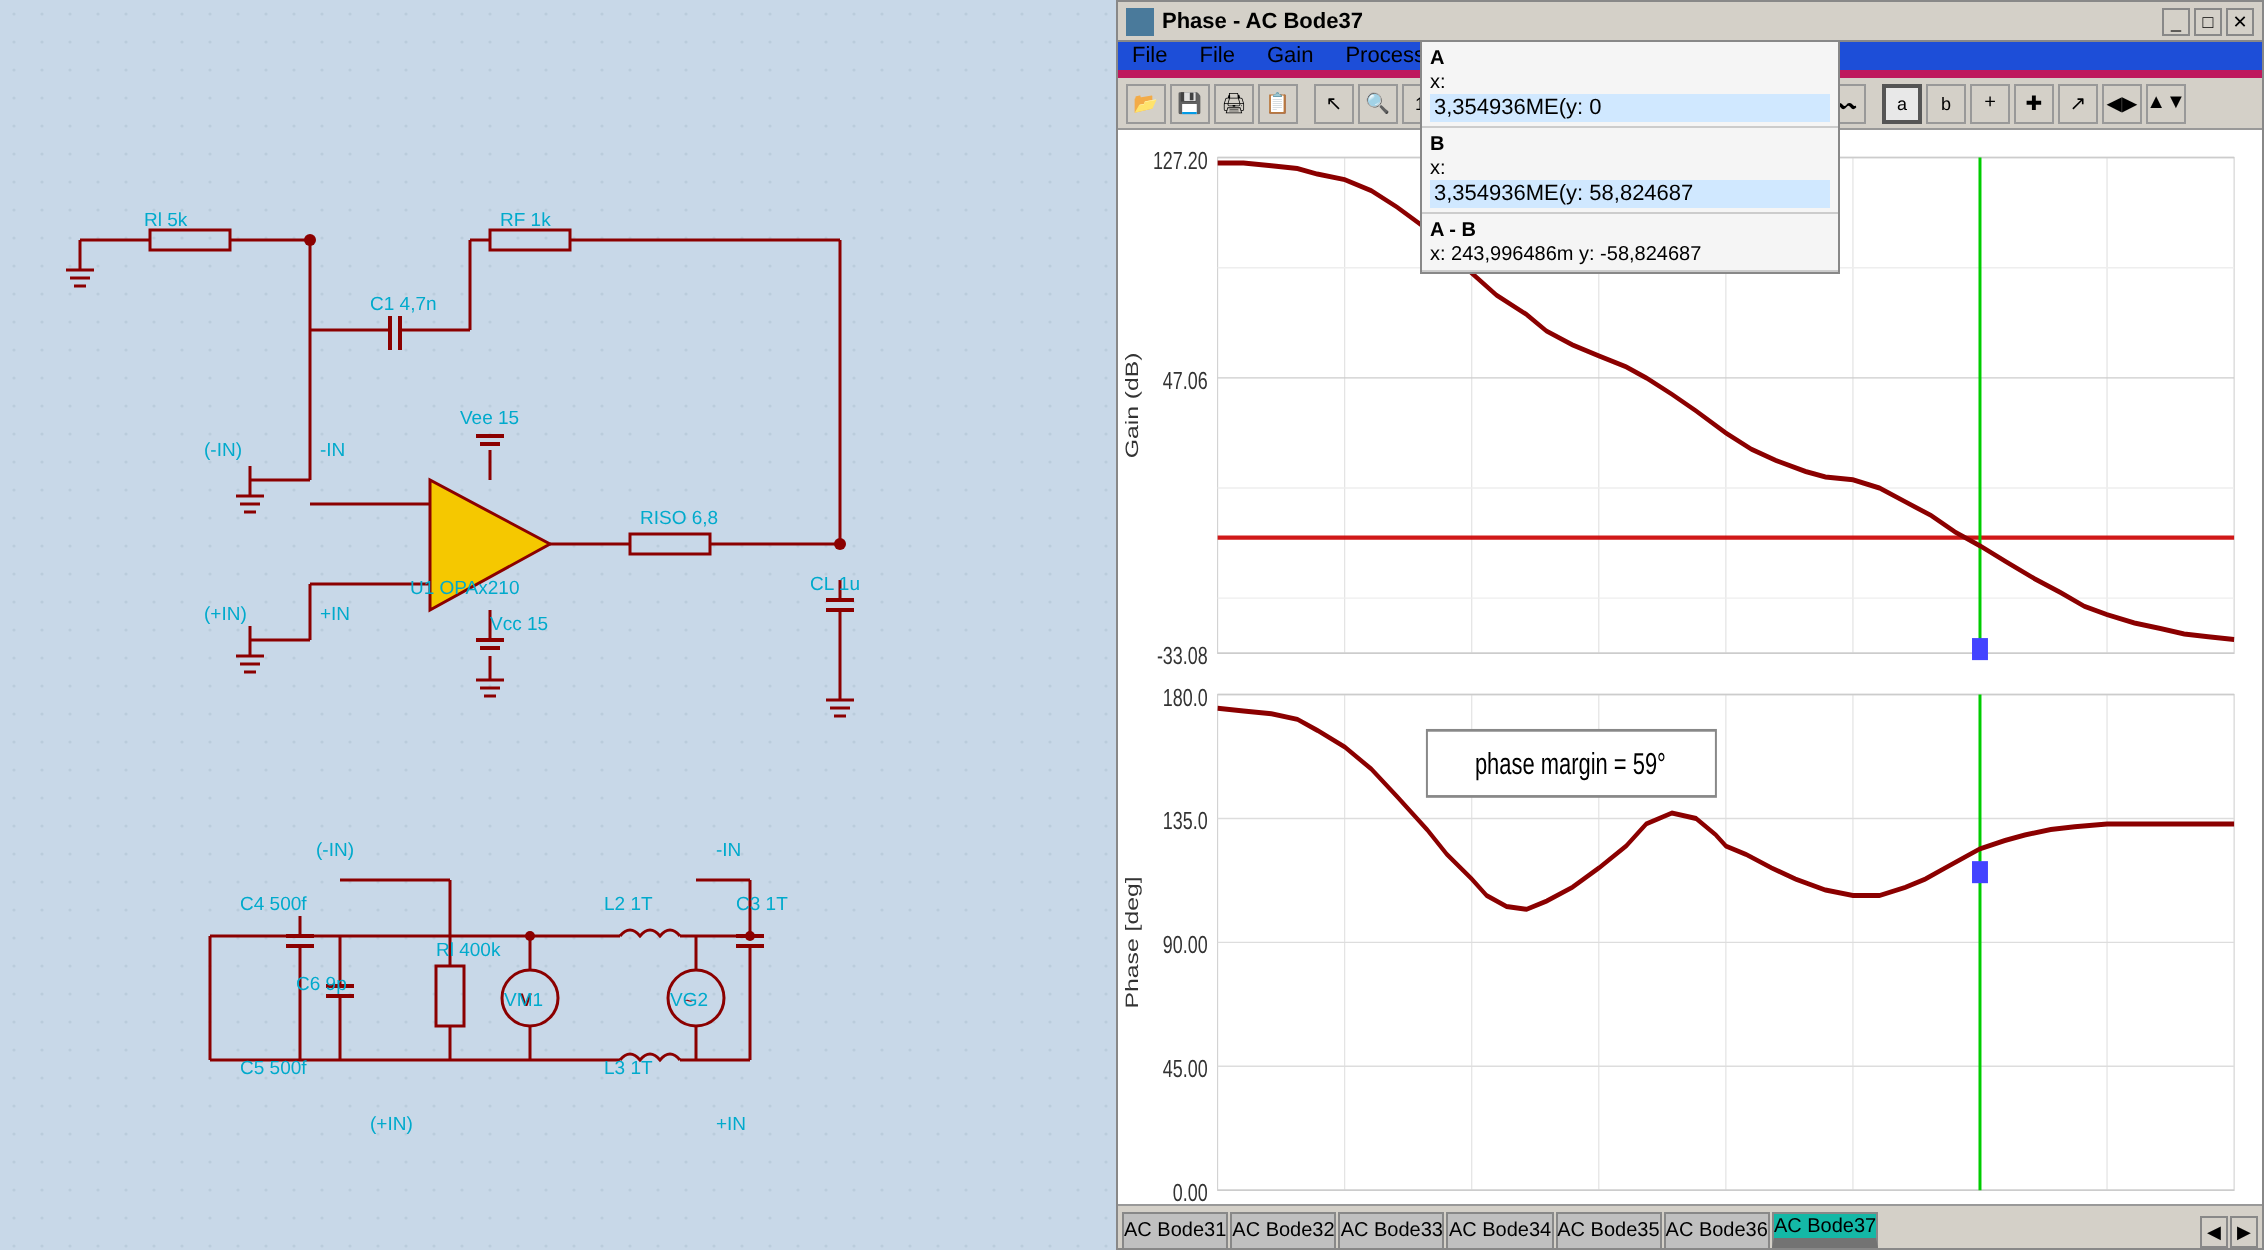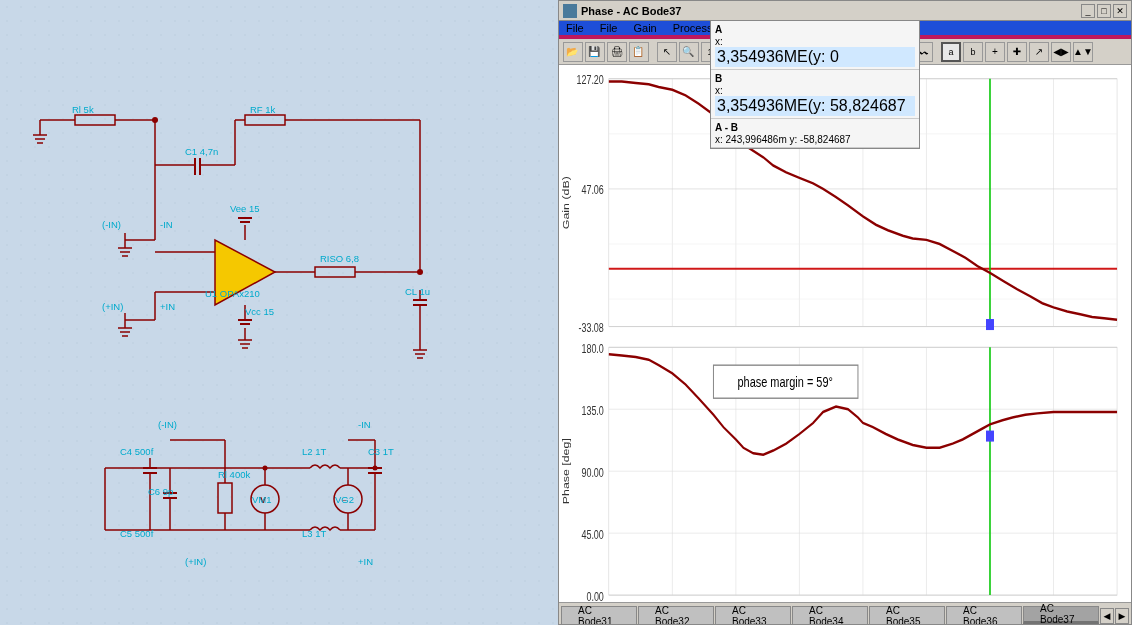--- a/index.html
+++ b/index.html
@@ -54,21 +54,21 @@
       font-weight: bold;
       font-size: 10px;
     }
     .cursor-value {
       font-size: 10px;
     }
     .cursor-input {
       background: #d0e8ff;
       border: none;
       width: 100%;
-      font-size: 16px;
+      font-size: 11px;
       padding: 1px 2px;
     }
 
     
     #title-bar {
       background: #d4d0c8;
       border-bottom: 1px solid #888;
       display: flex;
       align-items: center;
       justify-content: space-between;
@@ -157,34 +157,34 @@
     #tab-bar {
       background: #d4d0c8;
       border-top: 1px solid #999;
       display: flex;
       align-items: flex-end;
       padding: 2px 2px 0 2px;
       height: 22px;
       overflow: hidden;
     }
     .tab {
-      padding: 2px 16px;
+      padding: 2px 0;
       background: #c0c0c0;
       border: 1px solid #888;
       border-bottom: none;
       font-size: 10px;
       cursor: pointer;
       height: 18px;
       display: flex;
       align-items: center;
       margin-right: 1px;
     }
     .tab.active {
-      background: #a3a3a3;
-      border-bottom: 3px solid #737373;
+      background: #14b8a6;
+      border-bottom: 5px solid #737373;
       z-index: 1;
     }
     .tab-scroll {
       margin-left: auto;
       display: flex;
       gap: 1px;
     }
     .tab-scroll-btn {
       width: 14px;
       height: 16px;

